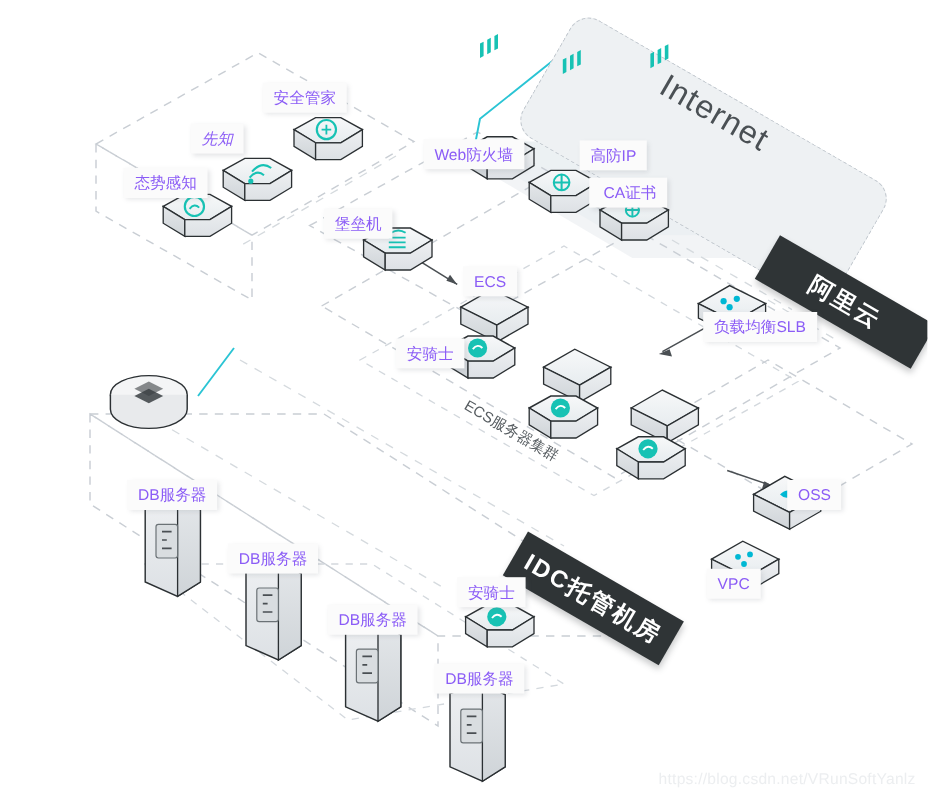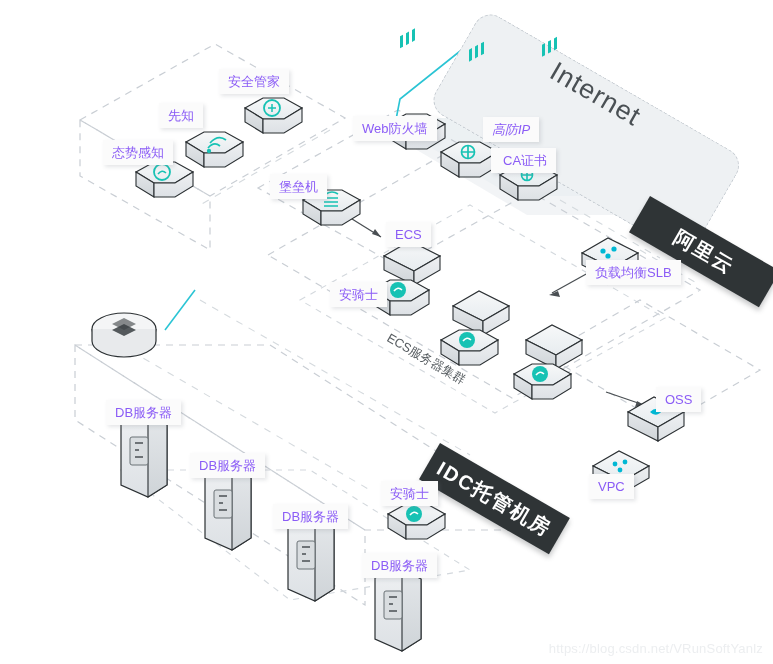--- a/index.html
+++ b/index.html
@@ -293,30 +293,30 @@
     <g>
       <polygon points="388,514 406,504 427,504 445,514 427,525 406,525" fill="url(#gTop)" stroke="#2b3033" stroke-width="1.2"></polygon>
       <polygon points="388,514 388,528 406,539 406,525" fill="url(#gSide)" stroke="#2b3033" stroke-width="1.1"></polygon>
       <polygon points="406,525 406,539 427,539 445,528 445,514 427,525" fill="url(#gFront)" stroke="#2b3033" stroke-width="1.1"></polygon>
       <circle cx="414" cy="514" r="8" fill="#17c2b4"></circle>
       <path d="M410,515 q4,-5 8,-1" stroke="#fff" stroke-width="1.6" fill="none"></path>
     </g>
   </svg>
 
   <div class="chip" style="left:103px;top:140px;">态势感知</div>
-  <div class="chip" style="left:159px;top:103px;">先知</div>
+  <div class="chip" style="left:159px;top:103px;font-style:italic;">先知</div>
   <div class="chip" style="left:219px;top:69px;">安全管家</div>
   <div class="chip" style="left:353px;top:92px;margin-top:24px;">Web防火墙</div>
-  <div class="chip" style="left:483px;top:117px;font-style:italic;">高防IP</div>
+  <div class="chip" style="left:483px;top:117px;">高防IP</div>
   <div class="chip" style="left:491px;top:148px;padding-left:12px;">CA证书</div>
   <div class="chip" style="left:270px;top:174px;">堡垒机</div>
   <div class="chip" style="left:386px;top:222px;">ECS</div>
   <div class="chip" style="left:330px;top:282px;">安骑士</div>
   <div class="chip" style="left:586px;top:260px;text-align:right;">负载均衡SLB</div>
-  <div class="chip" style="left:656px;top:387px;">OSS</div>
+  <div class="chip" style="left:656px;top:400px;">OSS</div>
   <div class="chip" style="left:589px;top:474px;">VPC</div>
   <div class="chip" style="left:106px;top:400px;">DB服务器</div>
   <div class="chip" style="left:190px;top:453px;">DB服务器</div>
   <div class="chip" style="left:273px;top:504px;">DB服务器</div>
   <div class="chip" style="left:362px;top:553px;">DB服务器</div>
   <div class="chip" style="left:381px;top:481px;">安骑士</div>
 
   <div class="wm">https://blog.csdn.net/VRunSoftYanlz</div>
 </div>
 

